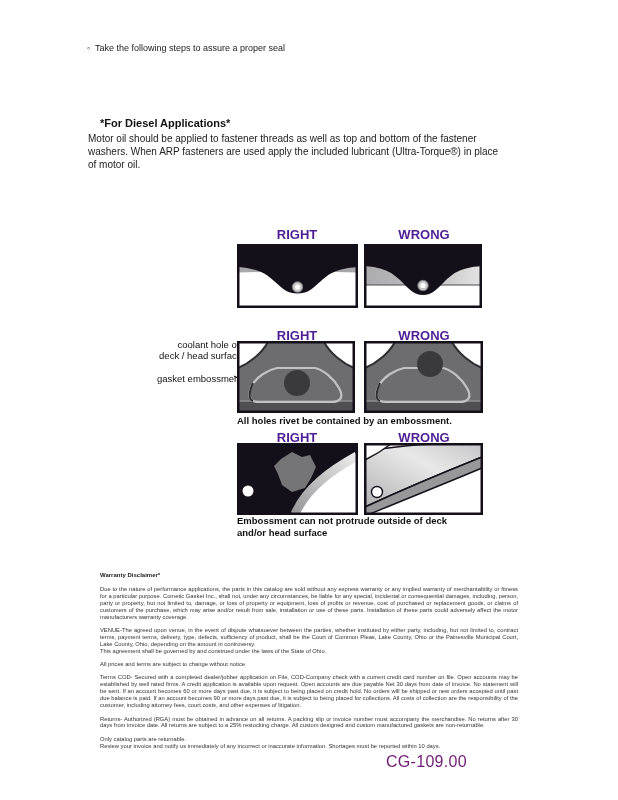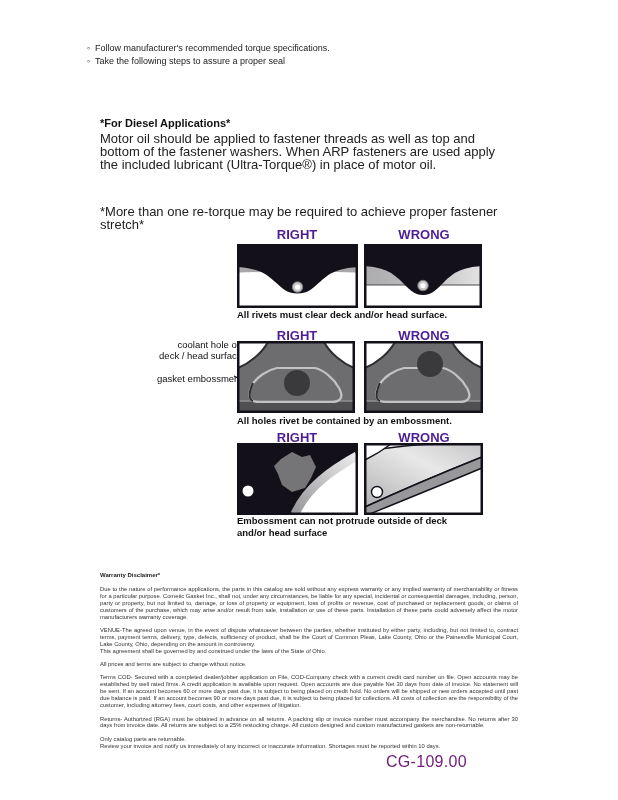--- a/index.html
+++ b/index.html
@@ -11,21 +11,21 @@
   .abs{position:absolute;}
   .title{
     left:100px;top:20px;font-size:11.5px;font-weight:bold;
     text-decoration:underline;letter-spacing:.2px;color:#111;
   }
   .tips{left:87px;top:42px;font-size:9px;line-height:13px;color:#222;width:440px;}
   .tip{white-space:nowrap;}
   .tip .mk{display:inline-block;width:8px;font-size:9px;}
   .tip.sub{padding-left:27px;}
   .h2{left:100px;top:117px;font-size:11px;font-weight:bold;color:#111;}
-  .para{left:100px;font-size:13px;line-height:12.8px;width:412px;color:#222;}
+  .para{left:88px;font-size:10px;line-height:12.8px;width:412px;color:#222;}
   .p1{top:133px;}
   .p2{top:168px;}
   .pnote{top:206px;}
   .dlabel{font-size:13px;font-weight:bold;text-align:center;width:120px;color:#4c1d95;}
   .cap{font-size:9.5px;font-weight:bold;color:#111;white-space:pre-line;line-height:11.5px;}
   .panel{border:0;}
   .panel svg{display:block;}
   .callouts{left:108px;top:339px;width:134px;text-align:right;font-size:9.5px;line-height:11px;color:#111;}
   .callout2{left:108px;top:373px;width:134px;text-align:right;font-size:9.5px;color:#111;}
   .legal{left:100px;top:572px;width:418px;font-size:5.8px;line-height:6.9px;color:#333;}
@@ -33,27 +33,25 @@
   .legal p{margin:0 0 6.5px 0;white-space:pre-line;text-align:justify;}
   .pagenum{left:386px;top:753px;font-size:16px;color:#701a75;letter-spacing:.3px;}
 </style>
 </head>
 <body>
 
 <div class="page">
 
 
   <div class="abs tips">
-    <div class="tip"><span class="mk">◦</span><span>Follow manufacturer's recommended torque specifications.</span></div>
     <div class="tip"><span class="mk">◦</span><span>Take the following steps to assure a proper seal</span></div>
   </div>
 
   <div class="abs h2">*For Diesel Applications*</div>
   <div class="abs para p1">Motor oil should be applied to fastener threads as well as top and bottom of the fastener washers. When ARP fasteners are used apply the included lubricant (Ultra-Torque®) in place of motor oil.</div>
-  <div class="abs para pnote">*More than one re-torque may be required to achieve proper fastener stretch*</div>
 
   <div class="abs dlabel" style="left:237px;top:227px;">RIGHT</div>
   <div class="abs dlabel" style="left:364px;top:227px;">WRONG</div>
 
   <div class="abs panel" style="left:237px;top:244px;">
     <svg width="121" height="64" viewBox="0 0 121 64">
       <rect x="0" y="0" width="121" height="64" fill="#ffffff"></rect>
       <polygon points="2,21 42,27.5 2,28.5" fill="#a8a8aa"></polygon>
       <polygon points="119,21 79,27.5 119,28.5" fill="#a8a8aa"></polygon>
       <path d="M1,1 H120 V23 C99,25 93,29 84,37 C74,46 70,49.5 60.5,49.5 C51,49.5 47,46 37,37 C28,29 22,25 1,23 Z" fill="#14101a"></path>
@@ -73,21 +71,20 @@
       </defs>
       <rect x="0" y="0" width="118" height="64" fill="#ffffff"></rect>
       <rect x="1" y="20" width="116" height="21" fill="url(#g1w)"></rect>
       <line x1="1" y1="41" x2="117" y2="41" stroke="#4a4a4c" stroke-width="1"></line>
       <path d="M1,1 H117 V22 C97,24 91,28 82,36 C73,45 68,51 59,51 C50,51 45,45 36,36 C27,28 21,24 1,22 Z" fill="#14101a"></path>
       <circle cx="59" cy="41.5" r="5.2" fill="#c9c9c9" stroke="#7c7c7e" stroke-width="1"></circle>
       <circle cx="59" cy="41.5" r="2.6" fill="#ffffff"></circle>
       <rect x="1.25" y="1.25" width="115.5" height="61.5" fill="none" stroke="#14101a" stroke-width="2.5"></rect>
     </svg>
   </div>
-  <div class="abs cap" style="left:237px;top:309px;">All rivets must clear deck and/or head surface.</div>
 
   <div class="abs dlabel" style="left:237px;top:328px;">RIGHT</div>
   <div class="abs dlabel" style="left:364px;top:328px;">WRONG</div>
 
   <div class="abs callouts">
     <div>coolant hole on</div>
     <div>deck / head surface</div>
   </div>
   <div class="abs callout2">gasket embossment</div>
   <svg class="abs" style="left:228px;top:348px;" width="75" height="48" viewBox="0 0 75 48">

